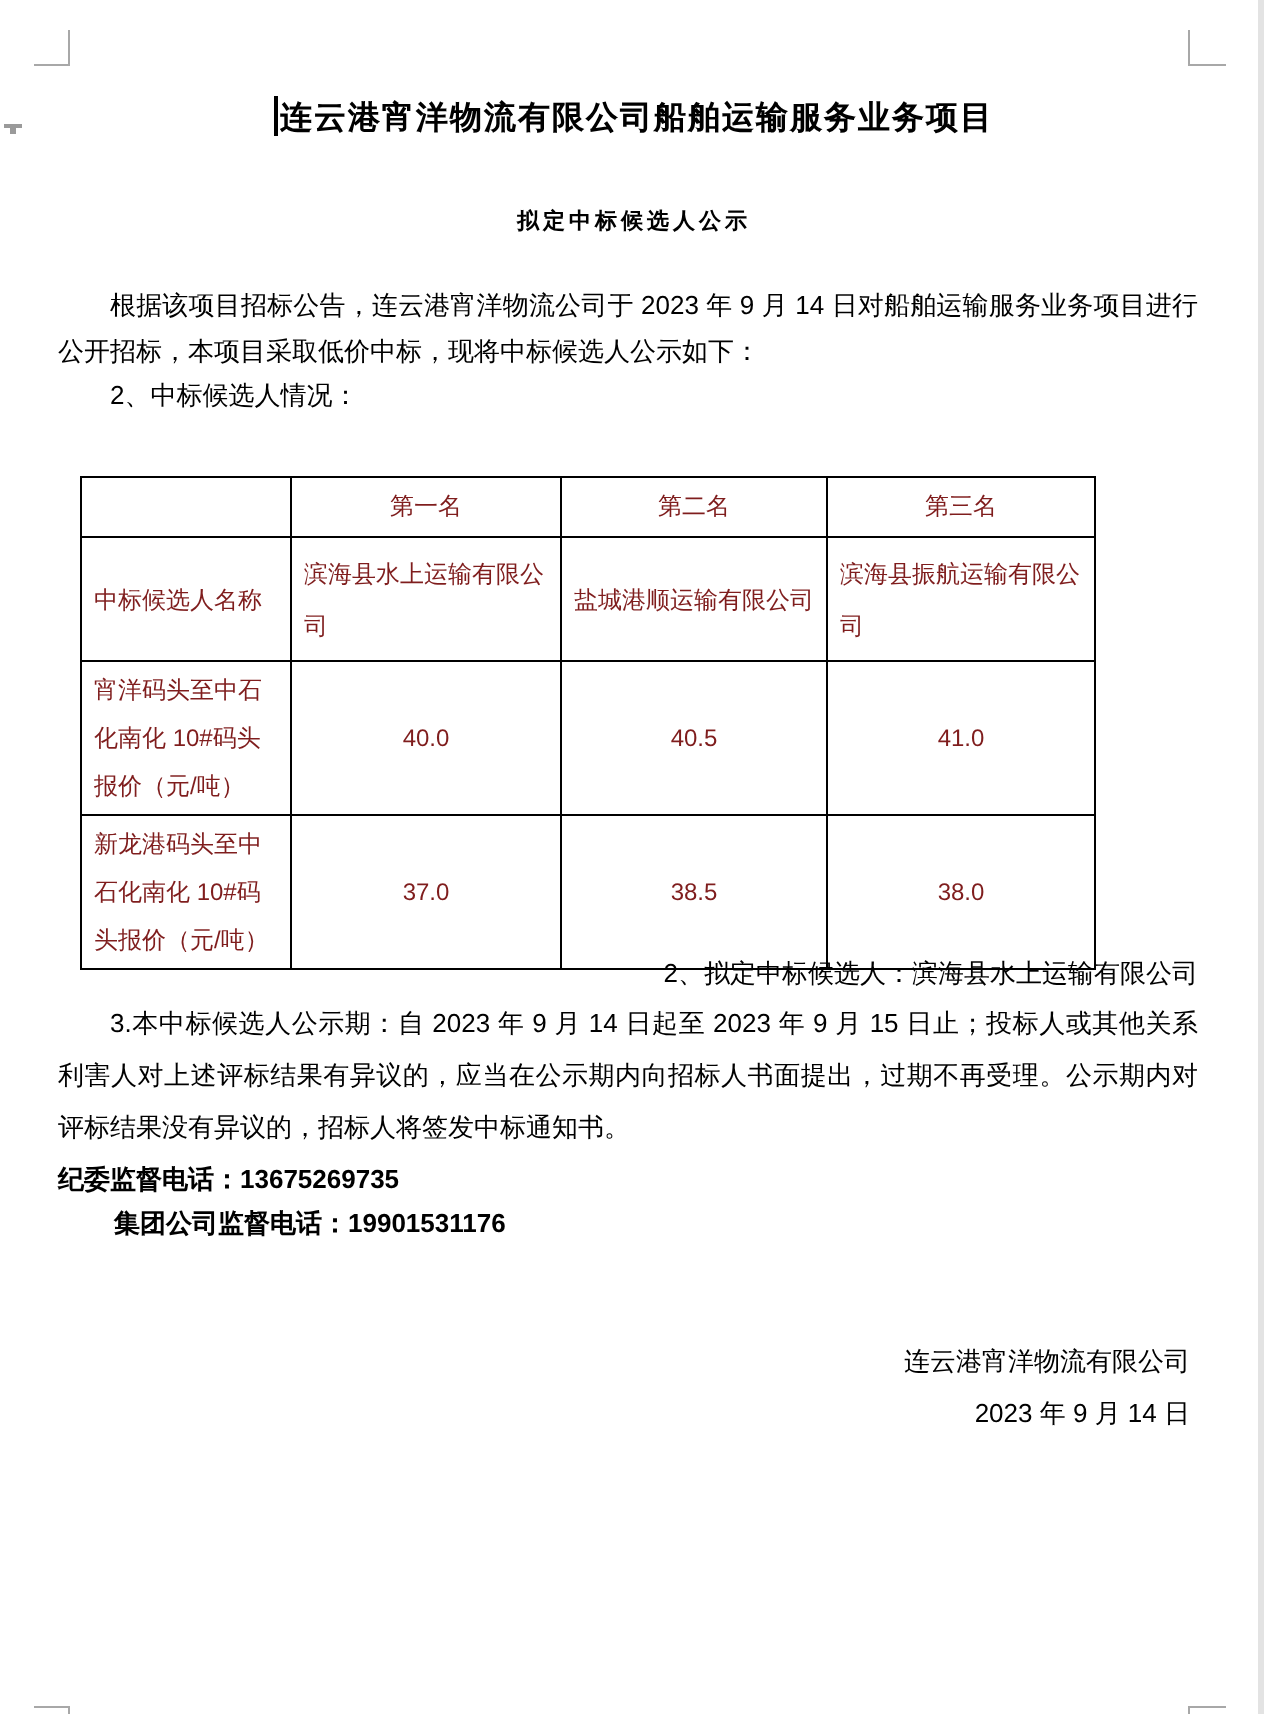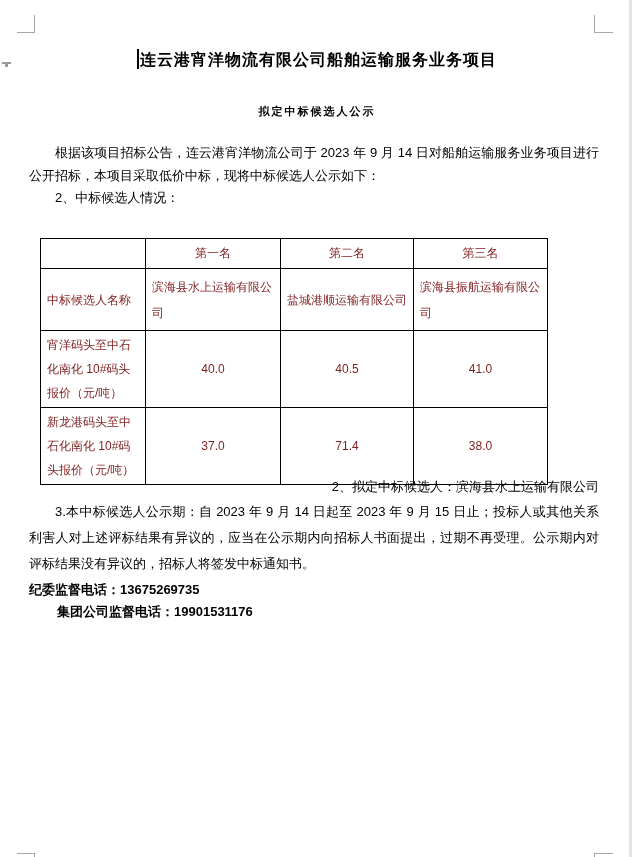--- a/index.html
+++ b/index.html
@@ -103,26 +103,30 @@
     </tr>
     <tr class="price1">
       <td class="lbl">宵洋码头至中石化南化 10#码头报价（元/吨）</td>
       <td class="center">40.0</td>
       <td class="center">40.5</td>
       <td class="center">41.0</td>
     </tr>
     <tr class="price2">
       <td class="lbl">新龙港码头至中石化南化 10#码头报价（元/吨）</td>
       <td class="center">37.0</td>
-      <td class="center">71.4</td>
+      <td class="center">38.5</td>
       <td class="center">38.0</td>
     </tr>
   </tbody>
     </table>
 
   <div class="para li2">2、拟定中标候选人：滨海县水上运输有限公司</div>
   <div class="para p3">3.本中标候选人公示期：自 2023 年 9 月 14 日起至 2023 年 9 月 15 日止；投标人或其他关系利害人对上述评标结果有异议的，应当在公示期内向招标人书面提出，过期不再受理。公示期内对评标结果没有异议的，招标人将签发中标通知书。</div>
 
   <div class="phone ph1">纪委监督电话：13675269735</div>
   <div class="phone ph2">集团公司监督电话：19901531176</div>
 
+  <div class="signature">
+    <div>连云港宵洋物流有限公司</div>
+    <div>2023 年 9 月 14 日</div>
+  </div>
 
 </div>
 
 </body></html>

